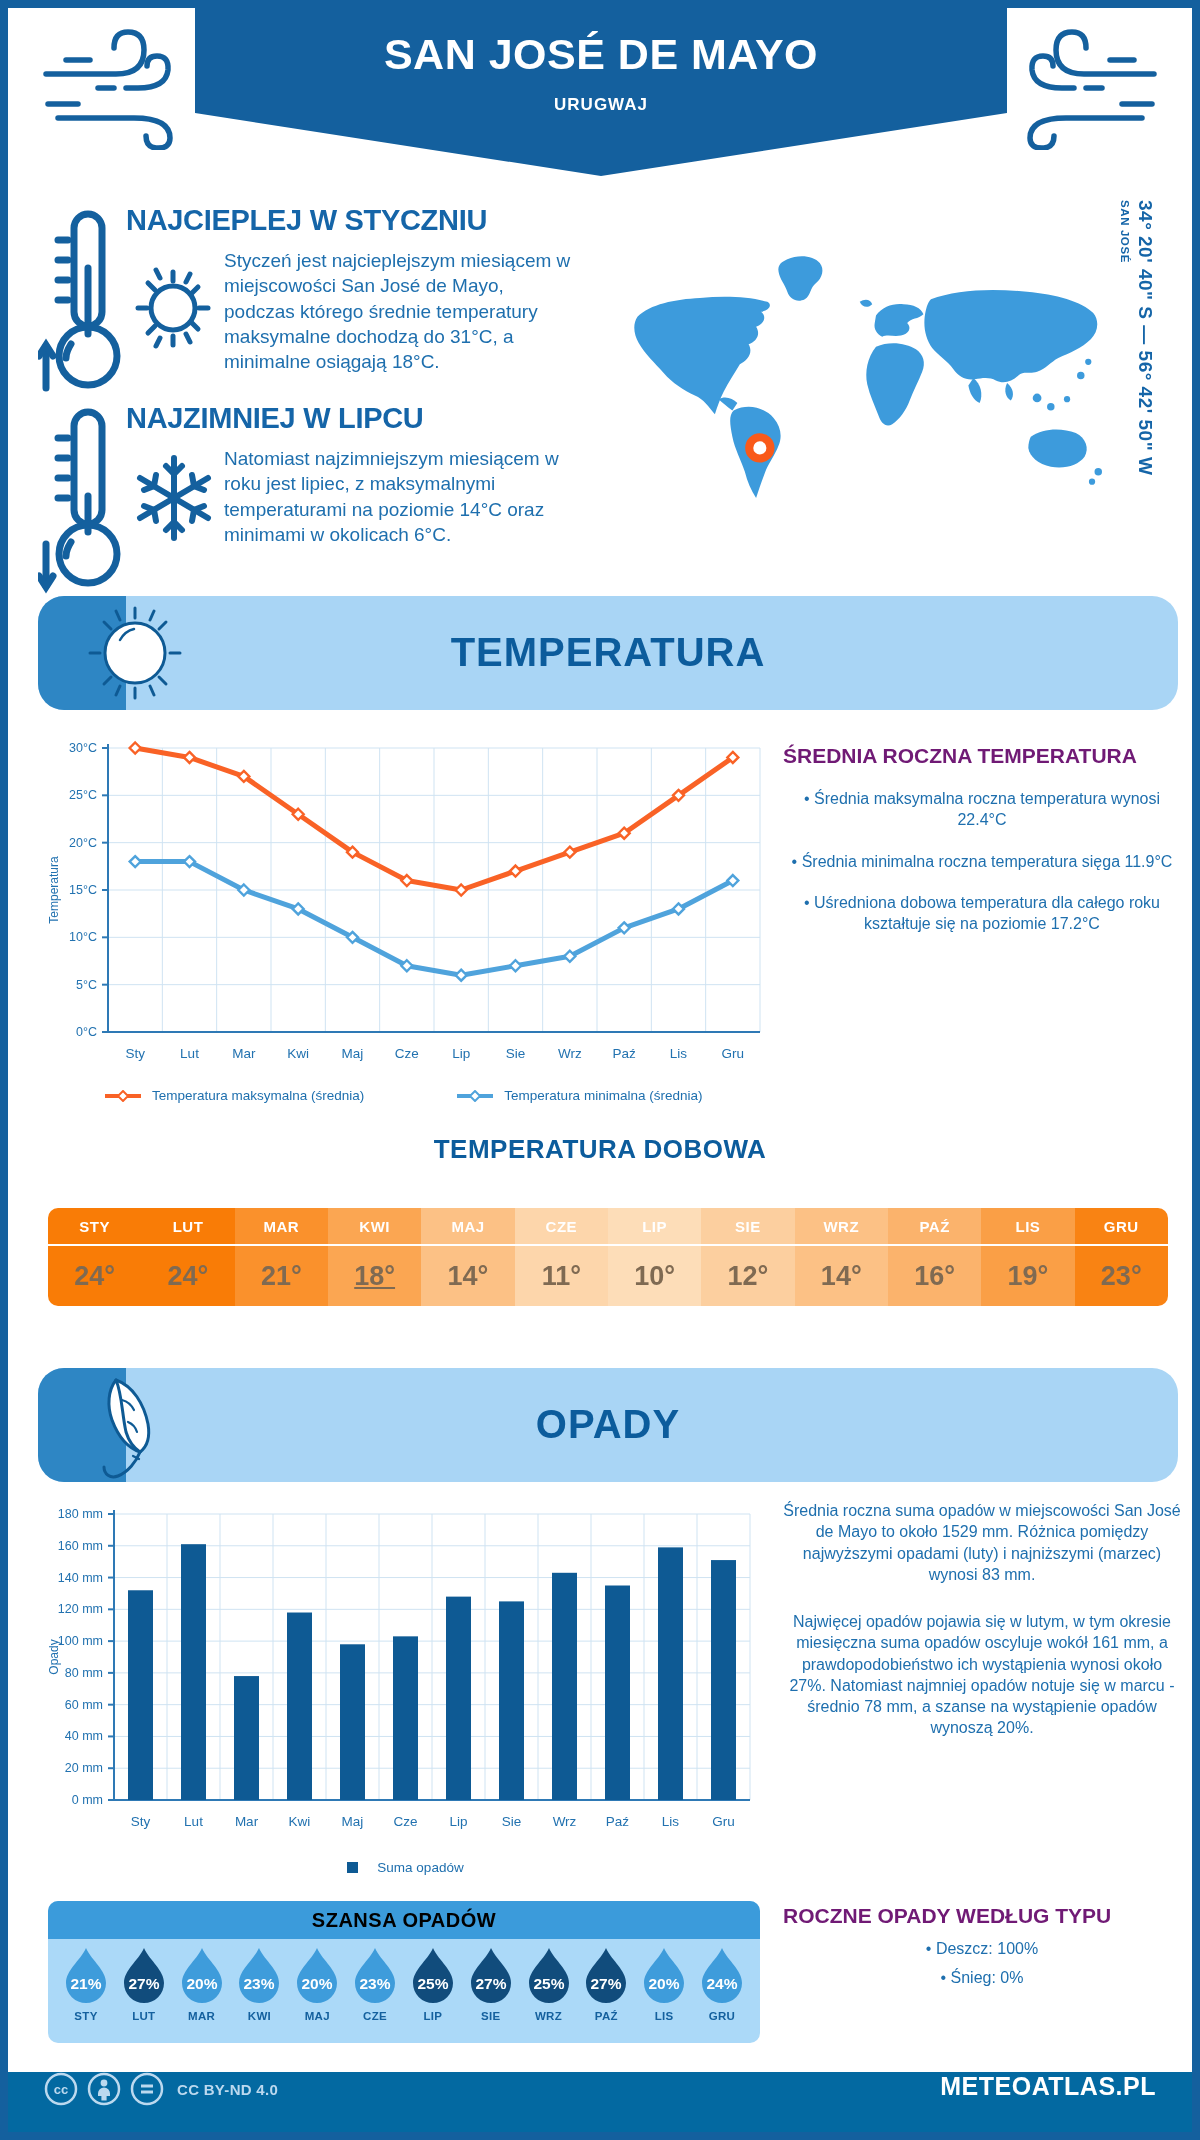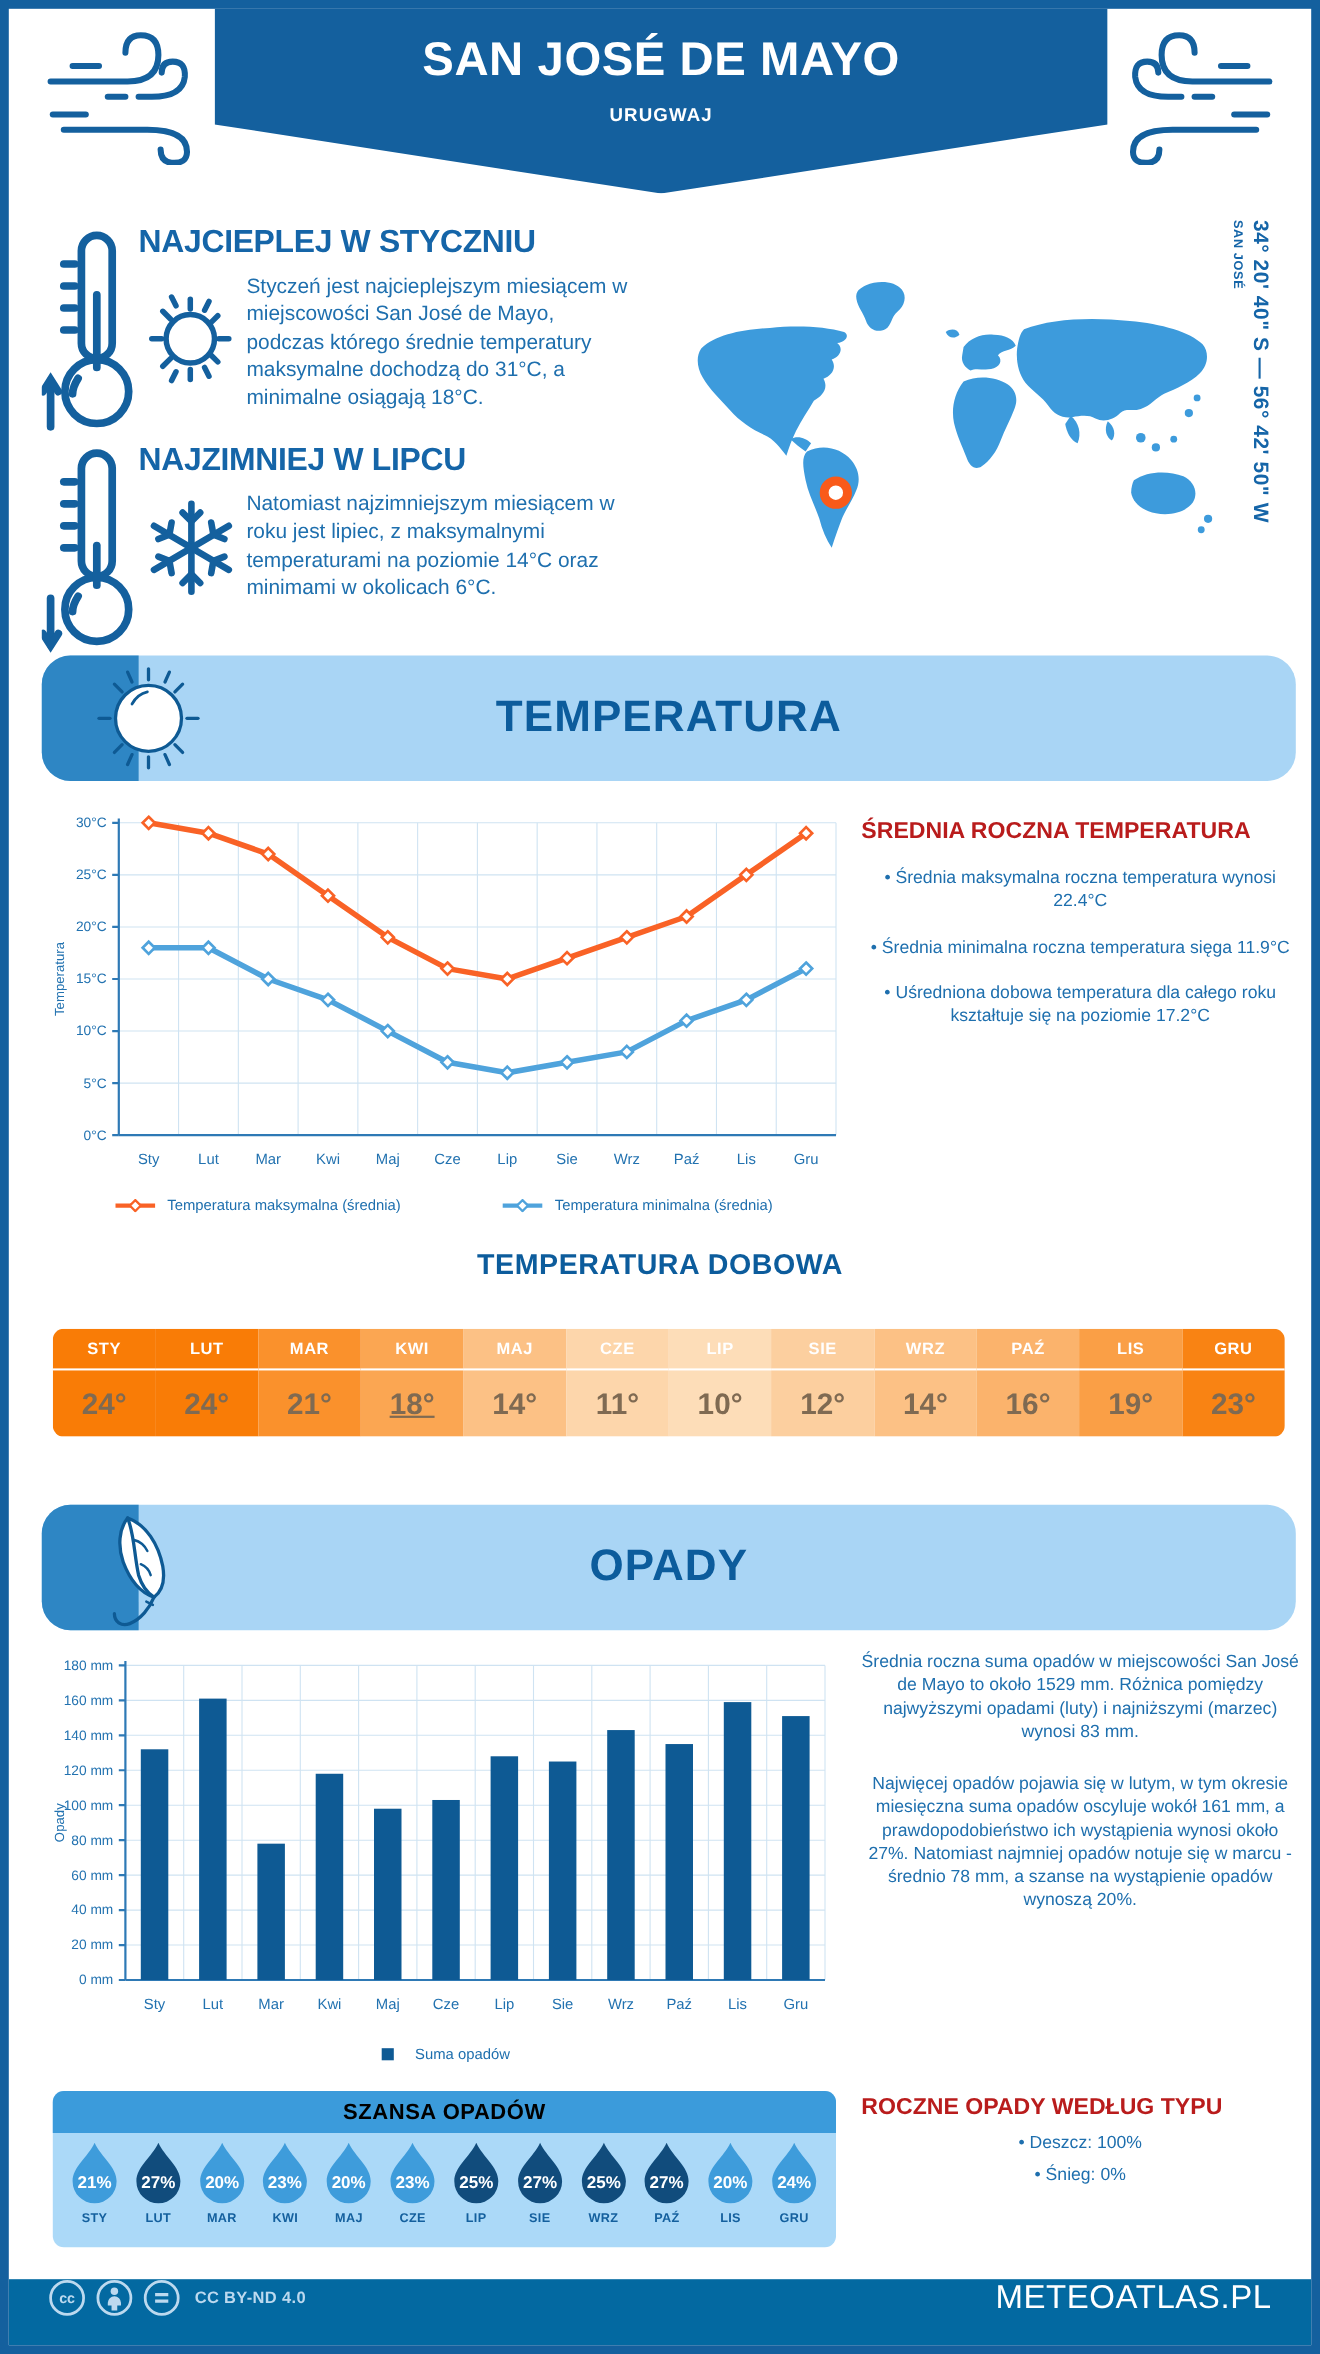--- a/index.html
+++ b/index.html
@@ -25,21 +25,21 @@
   .band{position:absolute;left:30px;width:1140px;height:114px;background:#A9D5F5;border-radius:26px;}
   .band .wedge{position:absolute;left:0;top:0;bottom:0;width:88px;background:#2E86C4;border-radius:26px 0 0 26px;}
   .band .title{position:absolute;left:0;right:0;top:50%;transform:translateY(-52%);
                text-align:center;font-size:40px;font-weight:bold;color:#0C5C9C;letter-spacing:1px;}
   .band svg{position:absolute;}
   
   .legend{position:absolute;display:flex;align-items:center;color:#1E6FAE;font-size:13.5px;}
   .legend .item{display:flex;align-items:center;margin-right:92px;}
   .legend .item svg{margin-right:10px;}
   
-  .colhead{font-size:21px;font-weight:bold;color:#b91c1c;margin:0 0 6px;}
+  .colhead{font-size:21px;font-weight:bold;color:#701a75;margin:0 0 6px;}
   .rc{position:absolute;width:398px;color:#1E6FAE;}
   .rc p{font-size:16px;line-height:1.33;margin:20px 0 0;text-align:center;}
   .dob-head{position:absolute;left:0;right:0;text-align:center;font-size:26px;font-weight:bold;color:#0C5C9C;letter-spacing:.5px;}
   
   .ttable{position:absolute;left:40px;top:1200px;width:1120px;height:98px;border-radius:10px;overflow:hidden;display:flex;}
   .tcol{flex:1;display:flex;flex-direction:column;}
   .tcol .m{height:36px;display:flex;align-items:center;justify-content:center;
            color:#fff;font-weight:bold;font-size:15px;border-bottom:2px solid #fff;letter-spacing:.5px;}
   .tcol .v{flex:1;display:flex;align-items:center;justify-content:center;
            color:#7F6A52;font-weight:bold;font-size:27px;}
@@ -48,21 +48,21 @@
   .szansa .hd{height:38px;background:#3B9BDB;border-radius:10px 10px 0 0;display:flex;align-items:center;justify-content:center;
               color:#000000;font-weight:bold;font-size:20px;letter-spacing:.5px;}
   .drops{display:flex;justify-content:space-between;padding:8px 12px 0;}
   .drop{width:52px;text-align:center;}
   .drop .mon{font-size:11.5px;font-weight:bold;color:#14609E;margin-top:1px;letter-spacing:.3px;}
   
   .footer{position:absolute;left:0;right:0;bottom:0;height:60px;background:#0369a1;display:flex;align-items:flex-start;}
   .footer .lic{display:flex;align-items:center;margin-left:36px;}
   .footer .lic svg{margin-right:9px;}
   .footer .lictext{color:#BCD9EF;font-weight:bold;font-size:15px;letter-spacing:.3px;margin-left:4px;}
-  .footer .brand{margin-left:auto;margin-right:36px;color:#fff;font-weight:normal;font-size:30px;letter-spacing:.5px;}
+  .footer .brand{margin-left:auto;margin-right:36px;color:#fff;font-weight:bold;font-size:25px;letter-spacing:.5px;}
   .abs{position:absolute;}
 </style>
 </head>
 <body>
 
 <div class="page">
 
   <svg class="wind left" width="164" height="128" viewBox="0 0 164 128">
     <g fill="none" stroke="#14609E" stroke-width="5.5" stroke-linecap="round">
       <path d="M30,38 h24"></path>

